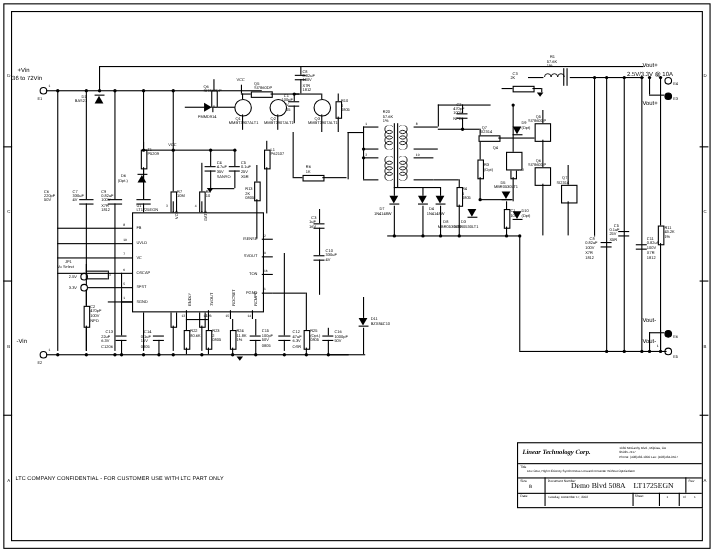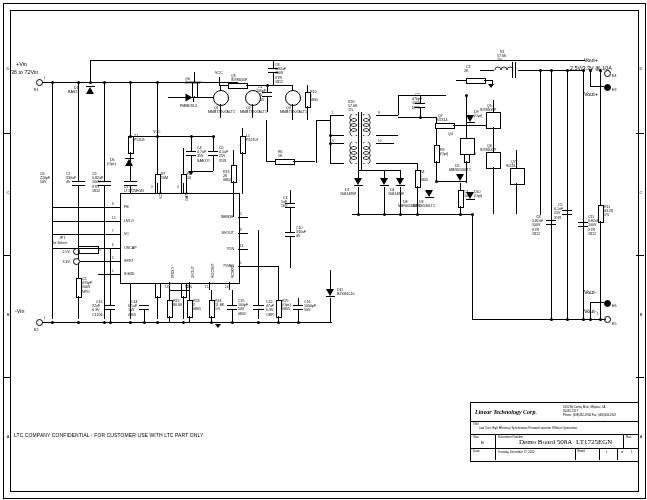--- a/index.html
+++ b/index.html
@@ -824,21 +824,21 @@
     <div class="tb-row" style="top:18px;"></div>
     <div class="tb-t" style="left:2px;top:19px;">Title</div>
     <div class="tb-addr" style="left:8px;top:24px;">Low Cost, High Efficiency Synchronous Forward converter Without Optoisolator</div>
 
     <div class="tb-row" style="top:31px;"></div>
     <div class="tb-cell" style="left:24px;top:31px;height:14px;border-right:1px solid #000;width:0;"></div>
     <div class="tb-cell" style="left:152px;top:31px;height:14px;border-right:1px solid #000;width:0;"></div>
     <div class="tb-t" style="left:2px;top:32px;">Size</div>
     <div class="tb-v" style="left:10px;top:37px;">B</div>
     <div class="tb-t" style="left:27px;top:32px;">Document Number</div>
-    <div class="tb-big" style="left:48px;top:35px;">Demo Board 508A</div>
+    <div class="tb-big" style="left:48px;top:35px;">Demo Blvd 508A</div>
     <div class="tb-big" style="left:105px;top:35px;">LT1725EGN</div>
     <div class="tb-t" style="left:155px;top:32px;">Rev</div>
 
     <div class="tb-row" style="top:45px;"></div>
     <div class="tb-cell" style="left:24px;top:45px;height:12px;border-right:1px solid #000;width:0;"></div>
     <div class="tb-cell" style="left:104px;top:45px;height:12px;border-right:1px solid #000;width:0;"></div>
     <div class="tb-cell" style="left:128px;top:45px;height:12px;border-right:1px solid #000;width:0;"></div>
     <div class="tb-cell" style="left:146px;top:45px;height:12px;border-right:1px solid #000;width:0;"></div>
     <div class="tb-t" style="left:2px;top:46px;">Date:</div>
     <div class="tb-addr" style="left:27px;top:48px;">Tuesday, December 17, 2002</div>

